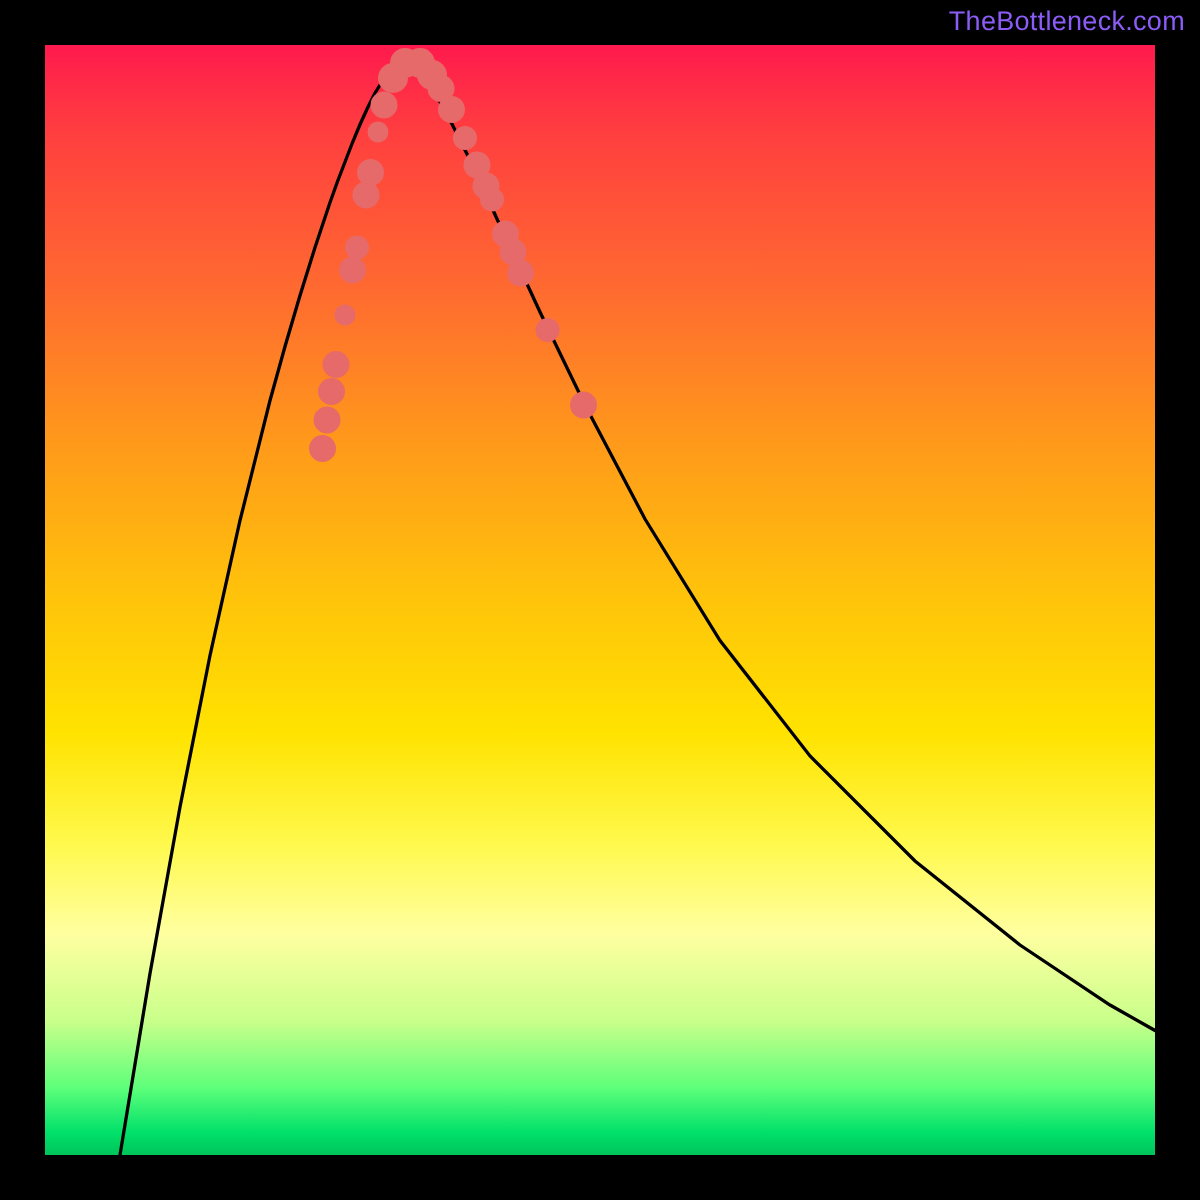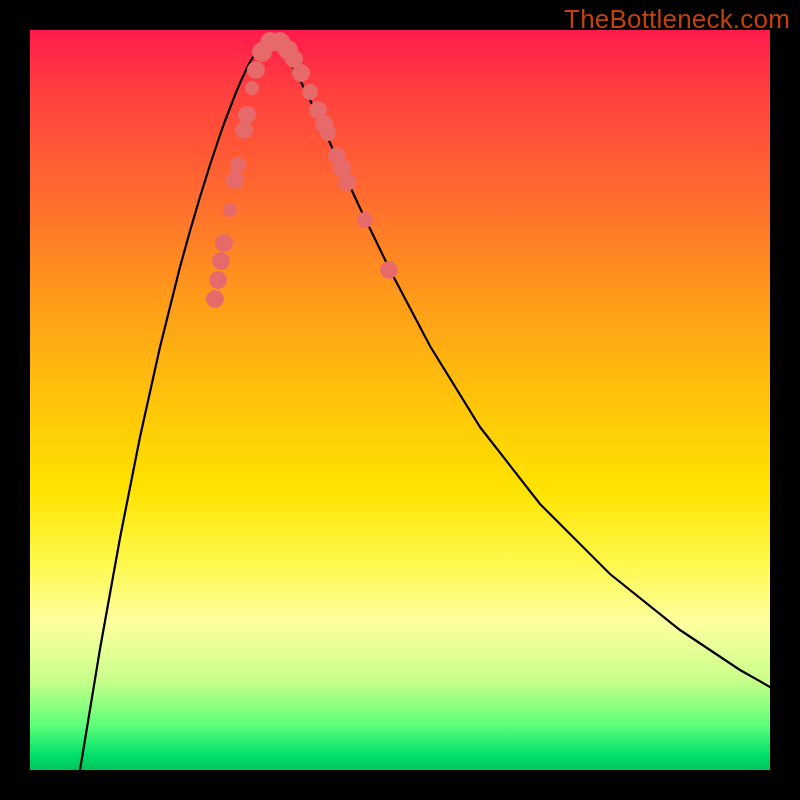--- a/index.html
+++ b/index.html
@@ -45,22 +45,22 @@
     );
   }
   svg.curve {
     position: absolute;
     inset: 0;
   }
   .watermark {
     position: absolute;
     top: 4px;
     right: 10px;
-    color: #c2410c;
-    font-size: 26px;
+    color: #8b5cf6;
+    font-size: 18px;
     letter-spacing: 0.2px;
     user-select: none;
     margin-left: 40px;
   }
 </style>
 </head>
 <body>
 
 <div class="frame">
   <div class="watermark">TheBottleneck.com</div>

